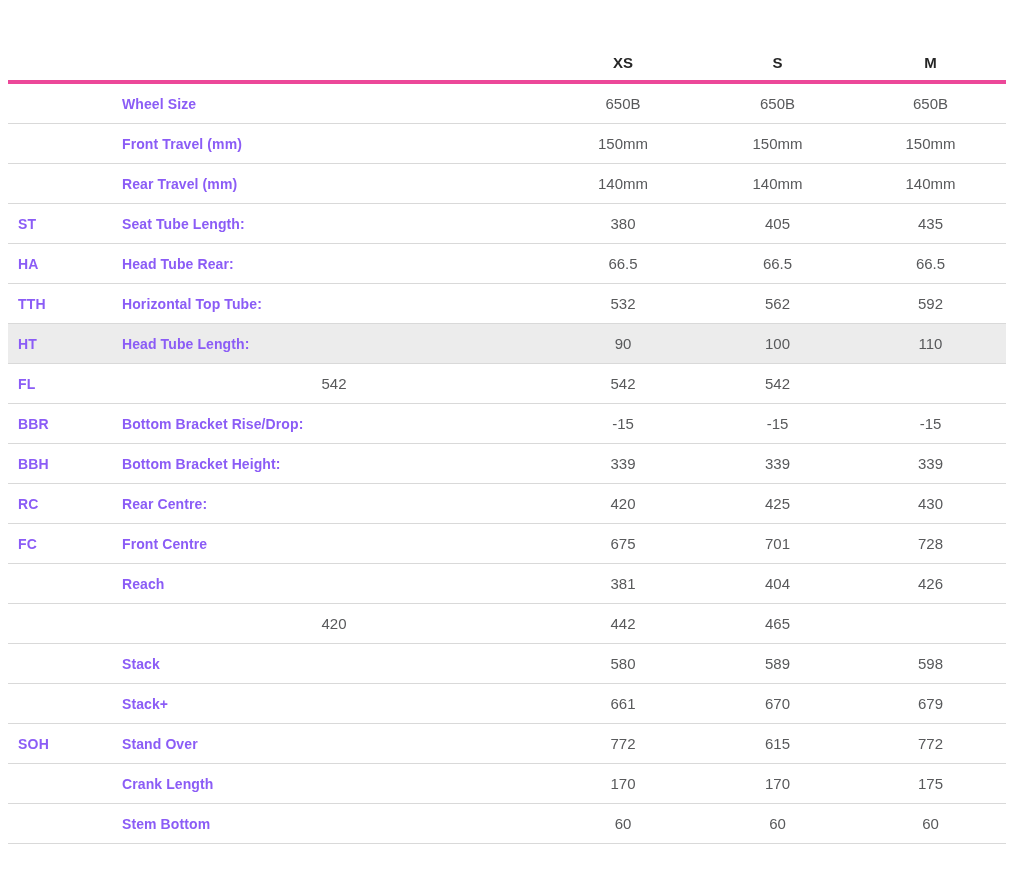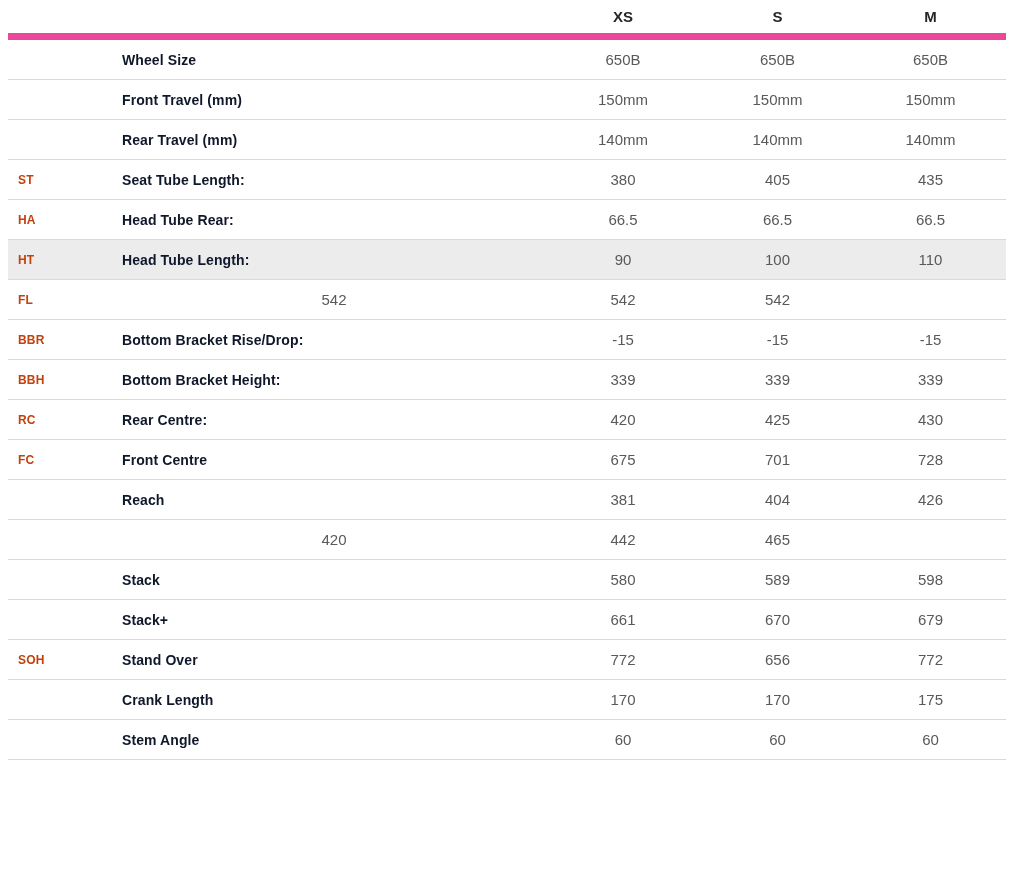--- a/index.html
+++ b/index.html
@@ -14,32 +14,32 @@
     width: 998px;
     margin-left: 8px;
   }
   .row {
     display: grid;
     grid-template-columns: 114px 424px 154px 155px 151px;
     height: 40px;
     align-items: center;
     border-bottom: 1px solid #d9d9d9;
   }
-  .row.header { border-bottom: 7px solid #ec4899; }
+  .row.header { border-bottom: 4px solid #ec4899; margin-top: 44px; }
   .row.highlight { background: #ececec; }
   .cell { overflow: hidden; white-space: nowrap; }
   .abbr {
     padding-left: 10px;
-    color: #c2410c;
+    color: #8b5cf6;
     font-weight: 700;
-    font-size: 12px;
+    font-size: 14px;
     letter-spacing: 0.2px;
   }
   .label {
-    color: #0f172a;
+    color: #8b5cf6;
     font-weight: 700;
     font-size: 14px;
     letter-spacing: 0.1px;
   }
   .val {
     text-align: center;
     color: #58595b;
     font-size: 15px;
     font-weight: 400;
   }
@@ -96,20 +96,27 @@
 
   <div class="row">
     <div class="cell abbr">HA</div>
     <div class="cell label">Head Tube Rear:</div>
     <div class="cell val">66.5</div>
     <div class="cell val">66.5</div>
     <div class="cell val">66.5</div>
   </div>
 
 
+  <div class="row">
+    <div class="cell abbr">TTH</div>
+    <div class="cell label">Horizontal Top Tube:</div>
+    <div class="cell val">532</div>
+    <div class="cell val">562</div>
+    <div class="cell val">592</div>
+  </div>
 
   <div class="row highlight">
     <div class="cell abbr">HT</div>
     <div class="cell label">Head Tube Length:</div>
     <div class="cell val">90</div>
     <div class="cell val">100</div>
     <div class="cell val">110</div>
   </div>
 
   <div class="row">
@@ -180,33 +187,33 @@
     <div class="cell label">Stack+</div>
     <div class="cell val">661</div>
     <div class="cell val">670</div>
     <div class="cell val">679</div>
   </div>
 
   <div class="row">
     <div class="cell abbr">SOH</div>
     <div class="cell label">Stand Over</div>
     <div class="cell val">772</div>
-    <div class="cell val">656</div>
+    <div class="cell val">615</div>
     <div class="cell val">772</div>
   </div>
 
   <div class="row">
     <div class="cell abbr"></div>
     <div class="cell label">Crank Length</div>
     <div class="cell val">170</div>
     <div class="cell val">170</div>
     <div class="cell val">175</div>
   </div>
 
   <div class="row">
     <div class="cell abbr"></div>
-    <div class="cell label">Stem Angle</div>
+    <div class="cell label">Stem Bottom</div>
     <div class="cell val">60</div>
     <div class="cell val">60</div>
     <div class="cell val">60</div>
   </div>
 
 </div>
 
 </body></html>

